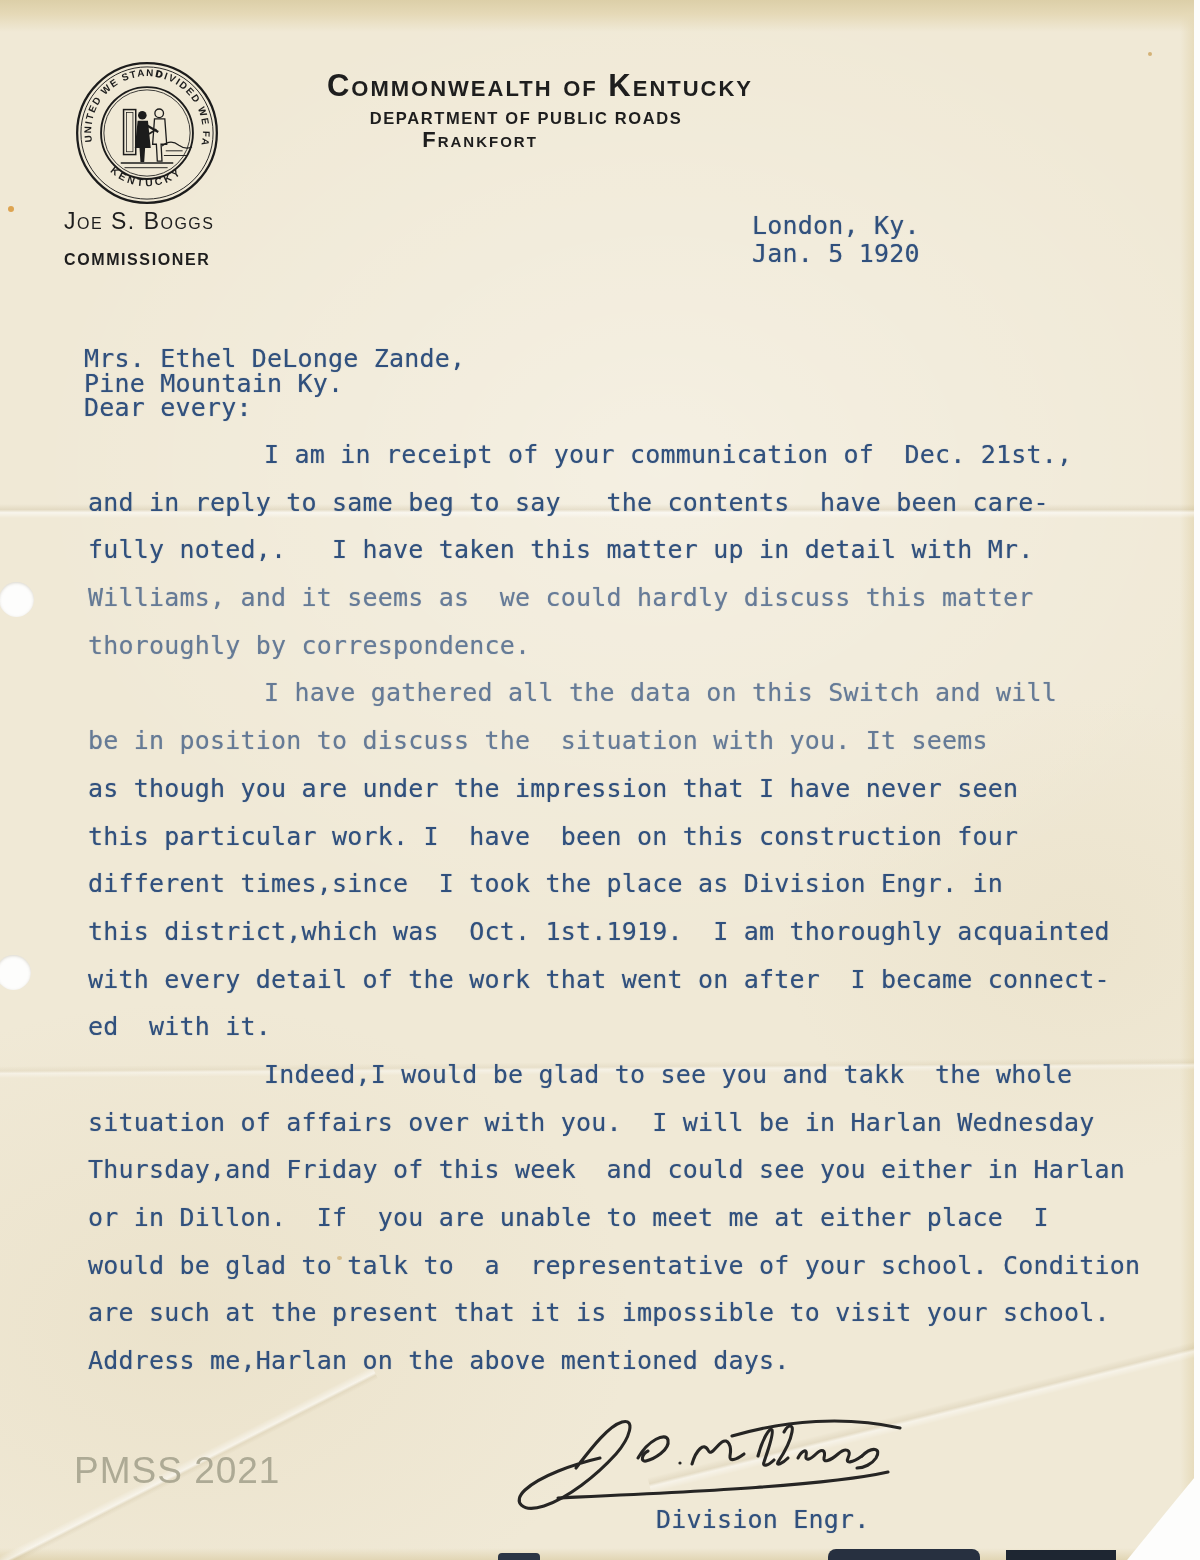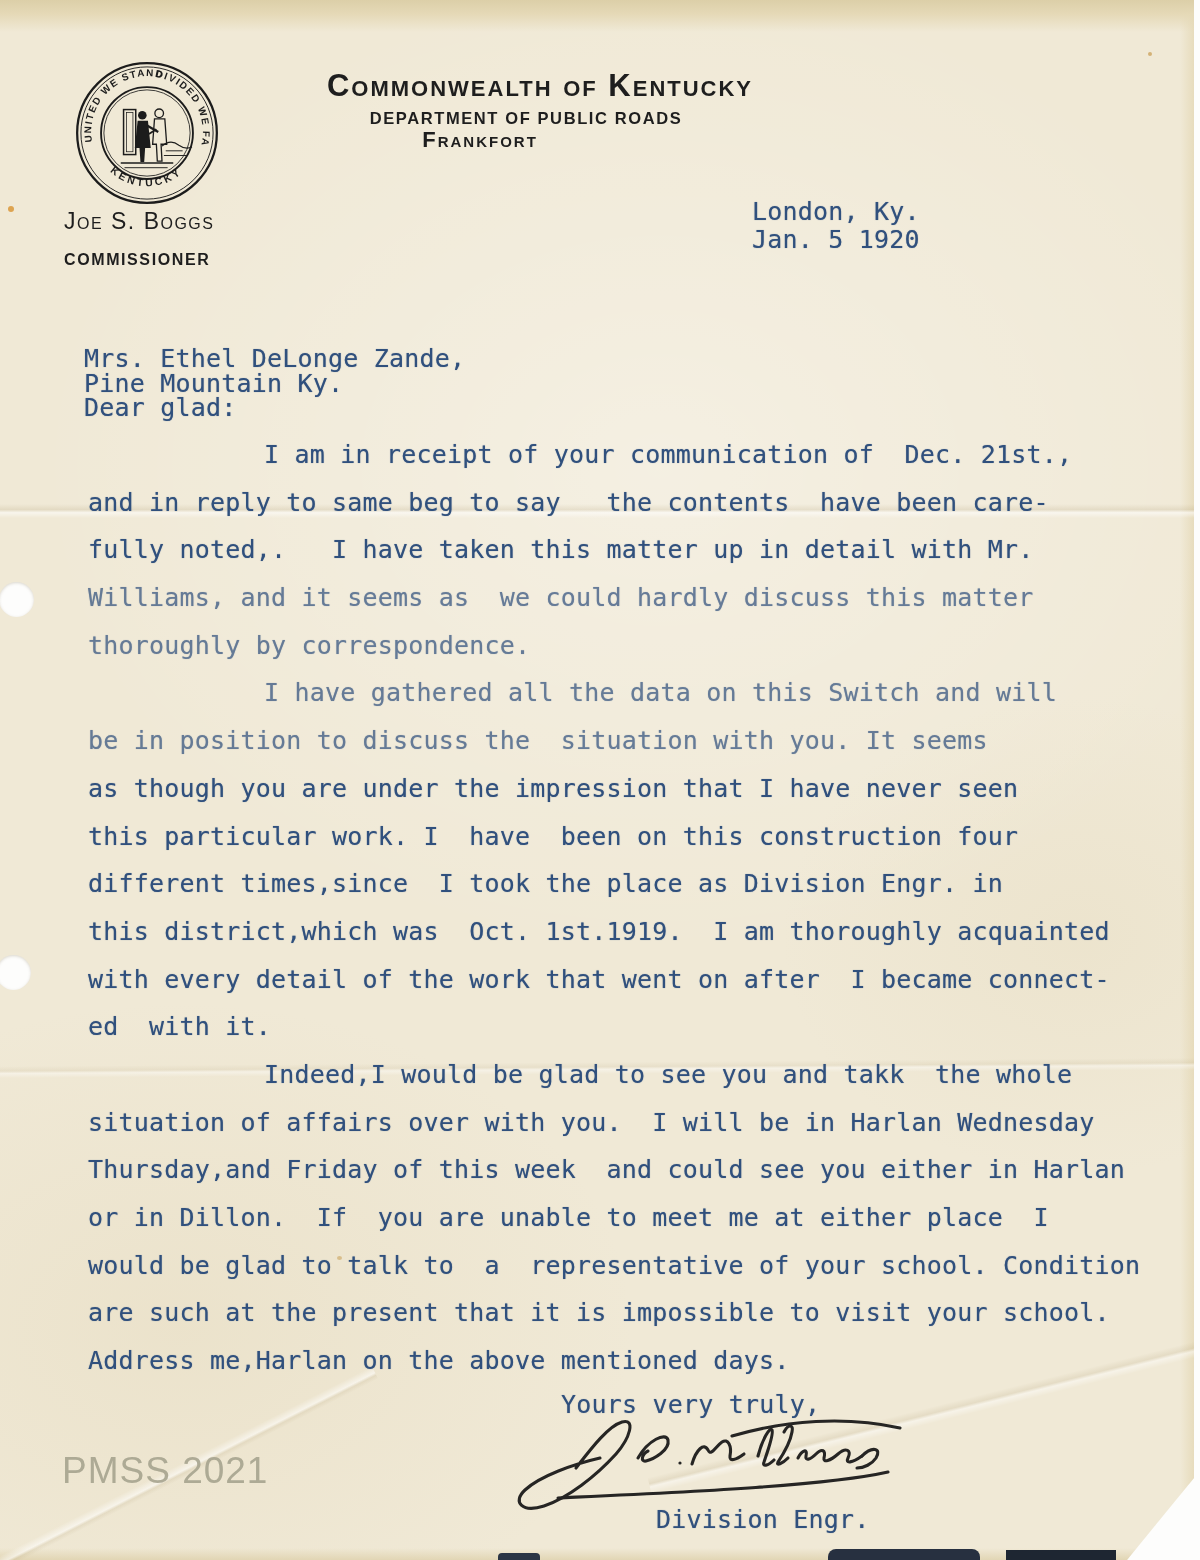--- a/index.html
+++ b/index.html
@@ -42,31 +42,31 @@
        font-size:31px;letter-spacing:2px;}
   .dept{left:0;width:1052px;text-align:center;top:109px;font-weight:600;font-size:16.5px;letter-spacing:1.6px;}
   .city{left:0;width:960px;text-align:center;top:127px;font-variant:small-caps;font-weight:600;
         font-size:22px;letter-spacing:2px;}
   .boggs-name{left:64px;top:208px;font-variant:small-caps;font-weight:400;font-size:23px;letter-spacing:1.5px;}
   .boggs-title{left:64px;top:251px;font-weight:700;font-size:16px;letter-spacing:1.6px;}
   .seal{position:absolute;left:72px;top:58px;width:150px;height:150px;}
   
   .tw{position:absolute;font-family:"DejaVu Sans Mono",monospace;color:#30507d;
       text-shadow:0 0 1px rgba(48,80,125,.55);letter-spacing:.2px;white-space:pre;}
-  .dateline{left:752px;top:198px;font-size:25px;line-height:28px;text-align:center;}
+  .dateline{left:752px;top:212px;font-size:25px;line-height:28px;text-align:center;}
   .recipient{left:84px;top:347px;font-size:25px;}
   .recipient div{height:24.6px;line-height:24px;}
   .letter-body{left:88px;top:441px;font-size:25px;}
   .tline{height:47.7px;line-height:27px;}
   .tline.ind{padding-left:176px;}
   .tline.fade{opacity:.72;}
   .valediction{left:561px;top:1390px;font-size:25px;}
   .signer-title{left:636px;top:1505px;font-size:25px;margin-left:20px;}
   .signature{position:absolute;left:496px;top:1406px;width:432px;height:116px;}
-  .watermark{position:absolute;left:62px;top:1450px;font-size:37px;color:#a7a48f;
+  .watermark{position:absolute;left:74px;top:1450px;font-size:37px;color:#a7a48f;
              letter-spacing:1px;opacity:.9;}
 </style>
 </head>
 <body>
 
 <div class="canvas">
   <div class="paper">
     <div class="age"></div>
     <div class="crease c1"></div>
     <div class="crease c2"></div>
@@ -112,25 +112,24 @@
     </svg>
 
     <div class="print org">Commonwealth of Kentucky</div>
     <div class="print dept">DEPARTMENT OF PUBLIC ROADS</div>
     <div class="print city">Frankfort</div>
     <div class="print boggs-name">Joe S. Boggs</div>
     <div class="print boggs-title">COMMISSIONER</div>
 
     <div class="tw dateline"><span>London, Ky.</span><br><span>Jan. 5 1920</span></div>
 
-    <div class="tw recipient"><div>Mrs. Ethel DeLonge Zande,</div><div>Pine Mountain Ky.</div><div>Dear glad:</div></div>
+    <div class="tw recipient"><div>Mrs. Ethel DeLonge Zande,</div><div>Pine Mountain Ky.</div><div>Dear every:</div></div>
 
     <div class="tw letter-body"><div class="tline ind">I am in receipt of your communication of  Dec. 21st.,</div><div class="tline">and in reply to same beg to say   the contents  have been care-</div><div class="tline">fully noted,.   I have taken this matter up in detail with Mr.</div><div class="tline fade">Williams, and it seems as  we could hardly discuss this matter</div><div class="tline fade">thoroughly by correspondence.</div><div class="tline ind fade">I have gathered all the data on this Switch and will</div><div class="tline fade">be in position to discuss the  situation with you. It seems</div><div class="tline">as though you are under the impression that I have never seen</div><div class="tline">this particular work. I  have  been on this construction four</div><div class="tline">different times,since  I took the place as Division Engr. in</div><div class="tline">this district,which was  Oct. 1st.1919.  I am thoroughly acquainted</div><div class="tline">with every detail of the work that went on after  I became connect-</div><div class="tline">ed  with it.</div><div class="tline ind">Indeed,I would be glad to see you and takk  the whole</div><div class="tline">situation of affairs over with you.  I will be in Harlan Wednesday</div><div class="tline">Thursday,and Friday of this week  and could see you either in Harlan</div><div class="tline">or in Dillon.  If  you are unable to meet me at either place  I</div><div class="tline">would be glad to talk to  a  representative of your school. Condition</div><div class="tline">are such at the present that it is impossible to visit your school.</div><div class="tline">Address me,Harlan on the above mentioned days.</div></div>
 
-    <div class="tw valediction">Yours very truly,</div>
 
     <svg class="signature" viewBox="0 0 432 116" aria-label="J. S. Watkins">
       <g fill="none" stroke="#171717" stroke-width="3.1" stroke-linecap="round" opacity=".93">
         <path d="M80,62 C94,44 112,20 126,16 C140,12 134,32 120,48 C100,70 72,92 48,100 C26,107 16,96 29,84 C44,70 78,58 104,52"></path>
         <path d="M142,52 C152,34 170,26 172,34 C174,44 158,53 150,55 C144,56 146,48 152,45"></path>
         <circle cx="184" cy="57" r="1.6" fill="#171717" stroke="none"></circle>
         <path d="M196,58 C200,44 208,36 212,44 C215,51 220,40 226,36 C232,32 236,40 234,50 C233,56 240,54 248,48"></path>
         <path d="M262,50 C266,34 274,20 276,24 C278,28 272,44 268,56 C266,61 272,60 278,54"></path>
         <path d="M288,26 C292,18 298,18 296,26 C294,38 286,50 282,56 C280,60 286,58 292,52"></path>
         <path d="M302,52 C306,44 312,42 310,50 C309,55 314,54 320,48 C326,42 330,44 328,52 C327,57 334,55 342,48 C350,41 356,44 352,52 C349,58 356,57 366,50"></path>

